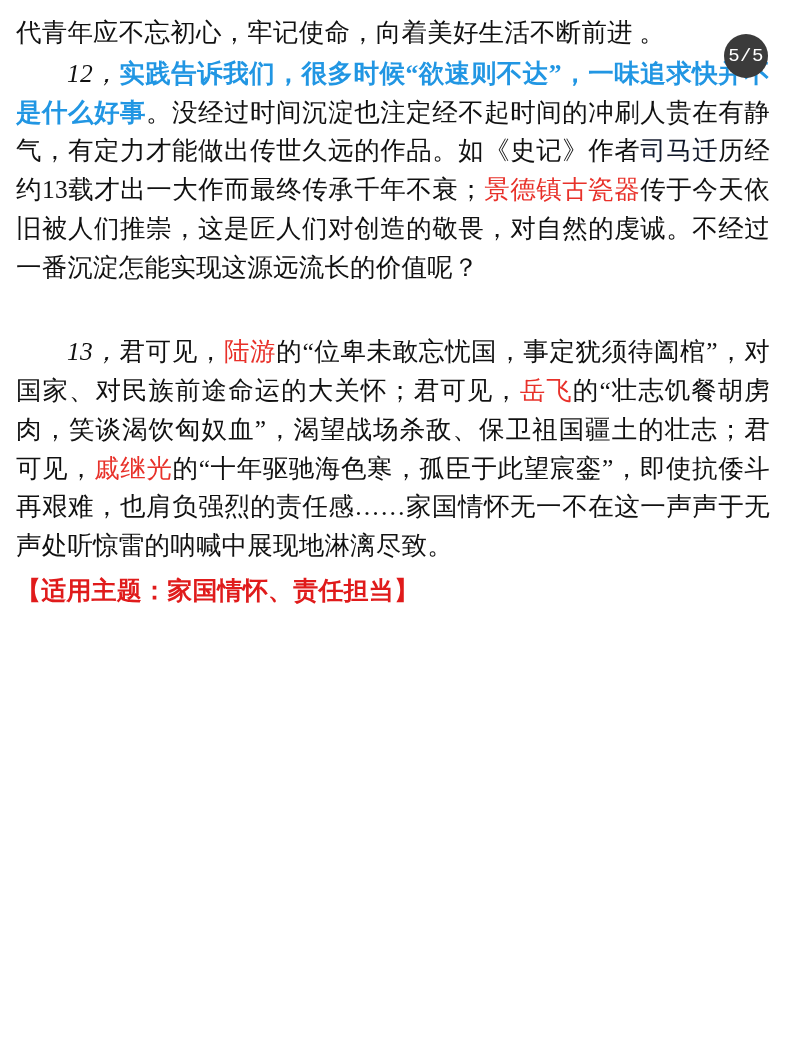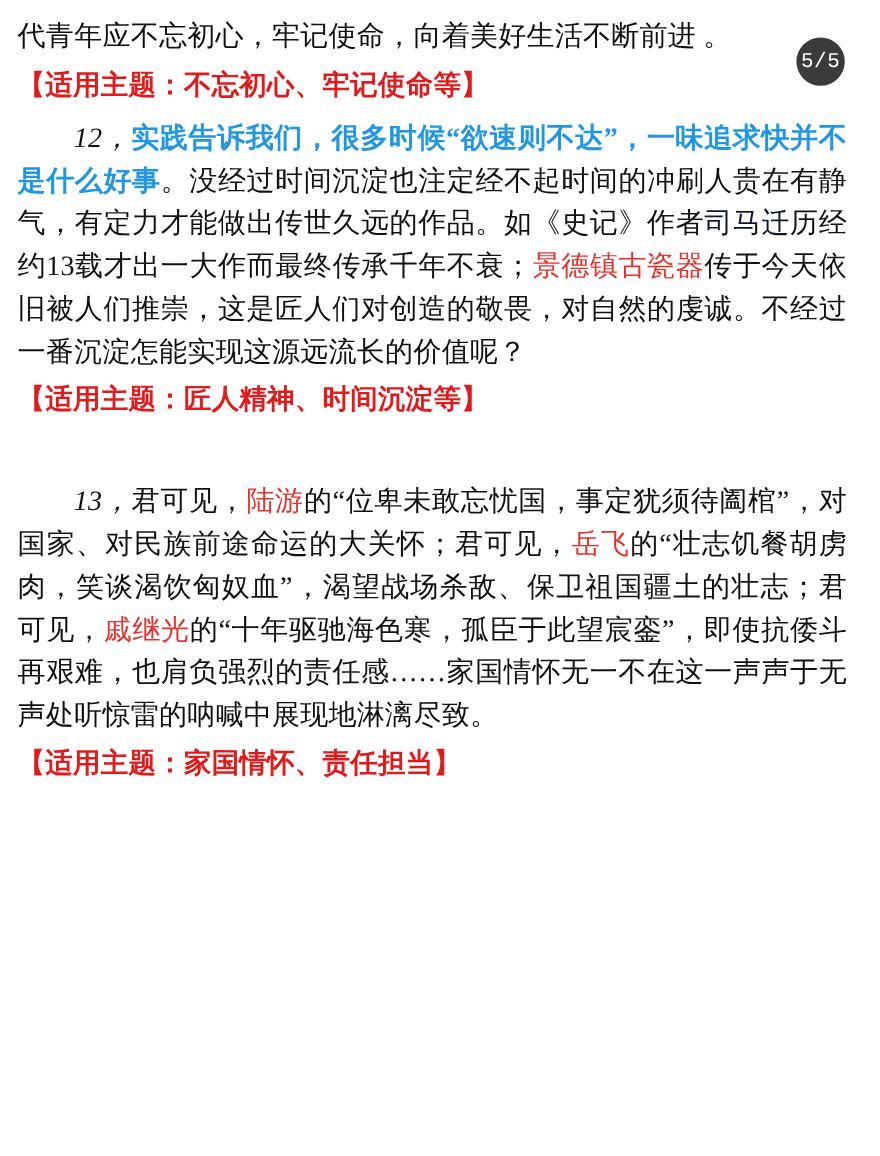--- a/index.html
+++ b/index.html
@@ -92,25 +92,23 @@
 <body>
 
 <div class="page">
 
   <div class="page-badge">5/5</div>
 
   <div class="body-text">
 
     <p class="para"><span>代青年应不忘初心，牢记使命，向着美好生活不断前进 。</span></p>
 
-    <p class="theme-line"><span class="bracket">【</span><span class="theme-label">适用主题：</span><span class="theme-value">不忘初心、牢记使命等</span><span class="bracket">】</span></p>
 
     <p class="para indent"><span class="num">12，</span><span class="blue-b">实践告诉我们，很多时候“欲速则不达”，一味追求快并不是什么好事</span><span>。没经过时间沉淀也注定经不起时间的冲刷人贵在有静气，有定力才能做出传世久远的作品。如《史记》作者</span><span class="red">司马迁</span><span>历经约13载才出一大作而最终传承千年不衰；</span><span class="red-b">景德镇古瓷器</span><span>传于今天依旧被人们推崇，这是匠人们对创造的敬畏，对自然的虔诚。不经过一番沉淀怎能实现这源远流长的价值呢？</span></p>
 
-    <p class="theme-line"><span class="bracket">【</span><span class="theme-label">适用主题：</span><span class="theme-value">匠人精神、时间沉淀等</span><span class="bracket">】</span></p>
 
     <div class="gap-lg"></div>
 
     <p class="para indent"><span class="num">13，</span><span>君可见，</span><span class="red-b">陆游</span><span>的“位卑未敢忘忧国，事定犹须待阖棺”，对国家、对民族前途命运的大关怀；君可见，</span><span class="red-b">岳飞</span><span>的“壮志饥餐胡虏肉，笑谈渴饮匈奴血”，渴望战场杀敌、保卫祖国疆土的壮志；君可见，</span><span class="red-b">戚继光</span><span>的“十年驱驰海色寒，孤臣于此望宸銮”，即使抗倭斗再艰难，也肩负强烈的责任感……家国情怀无一不在这一声声于无声处听惊雷的呐喊中展现地淋漓尽致。</span></p>
 
     <p class="theme-line"><span class="bracket">【</span><span class="theme-label">适用主题：</span><span class="theme-value">家国情怀、责任担当</span><span class="bracket">】</span></p>
 
   </div>
 </div>
 

